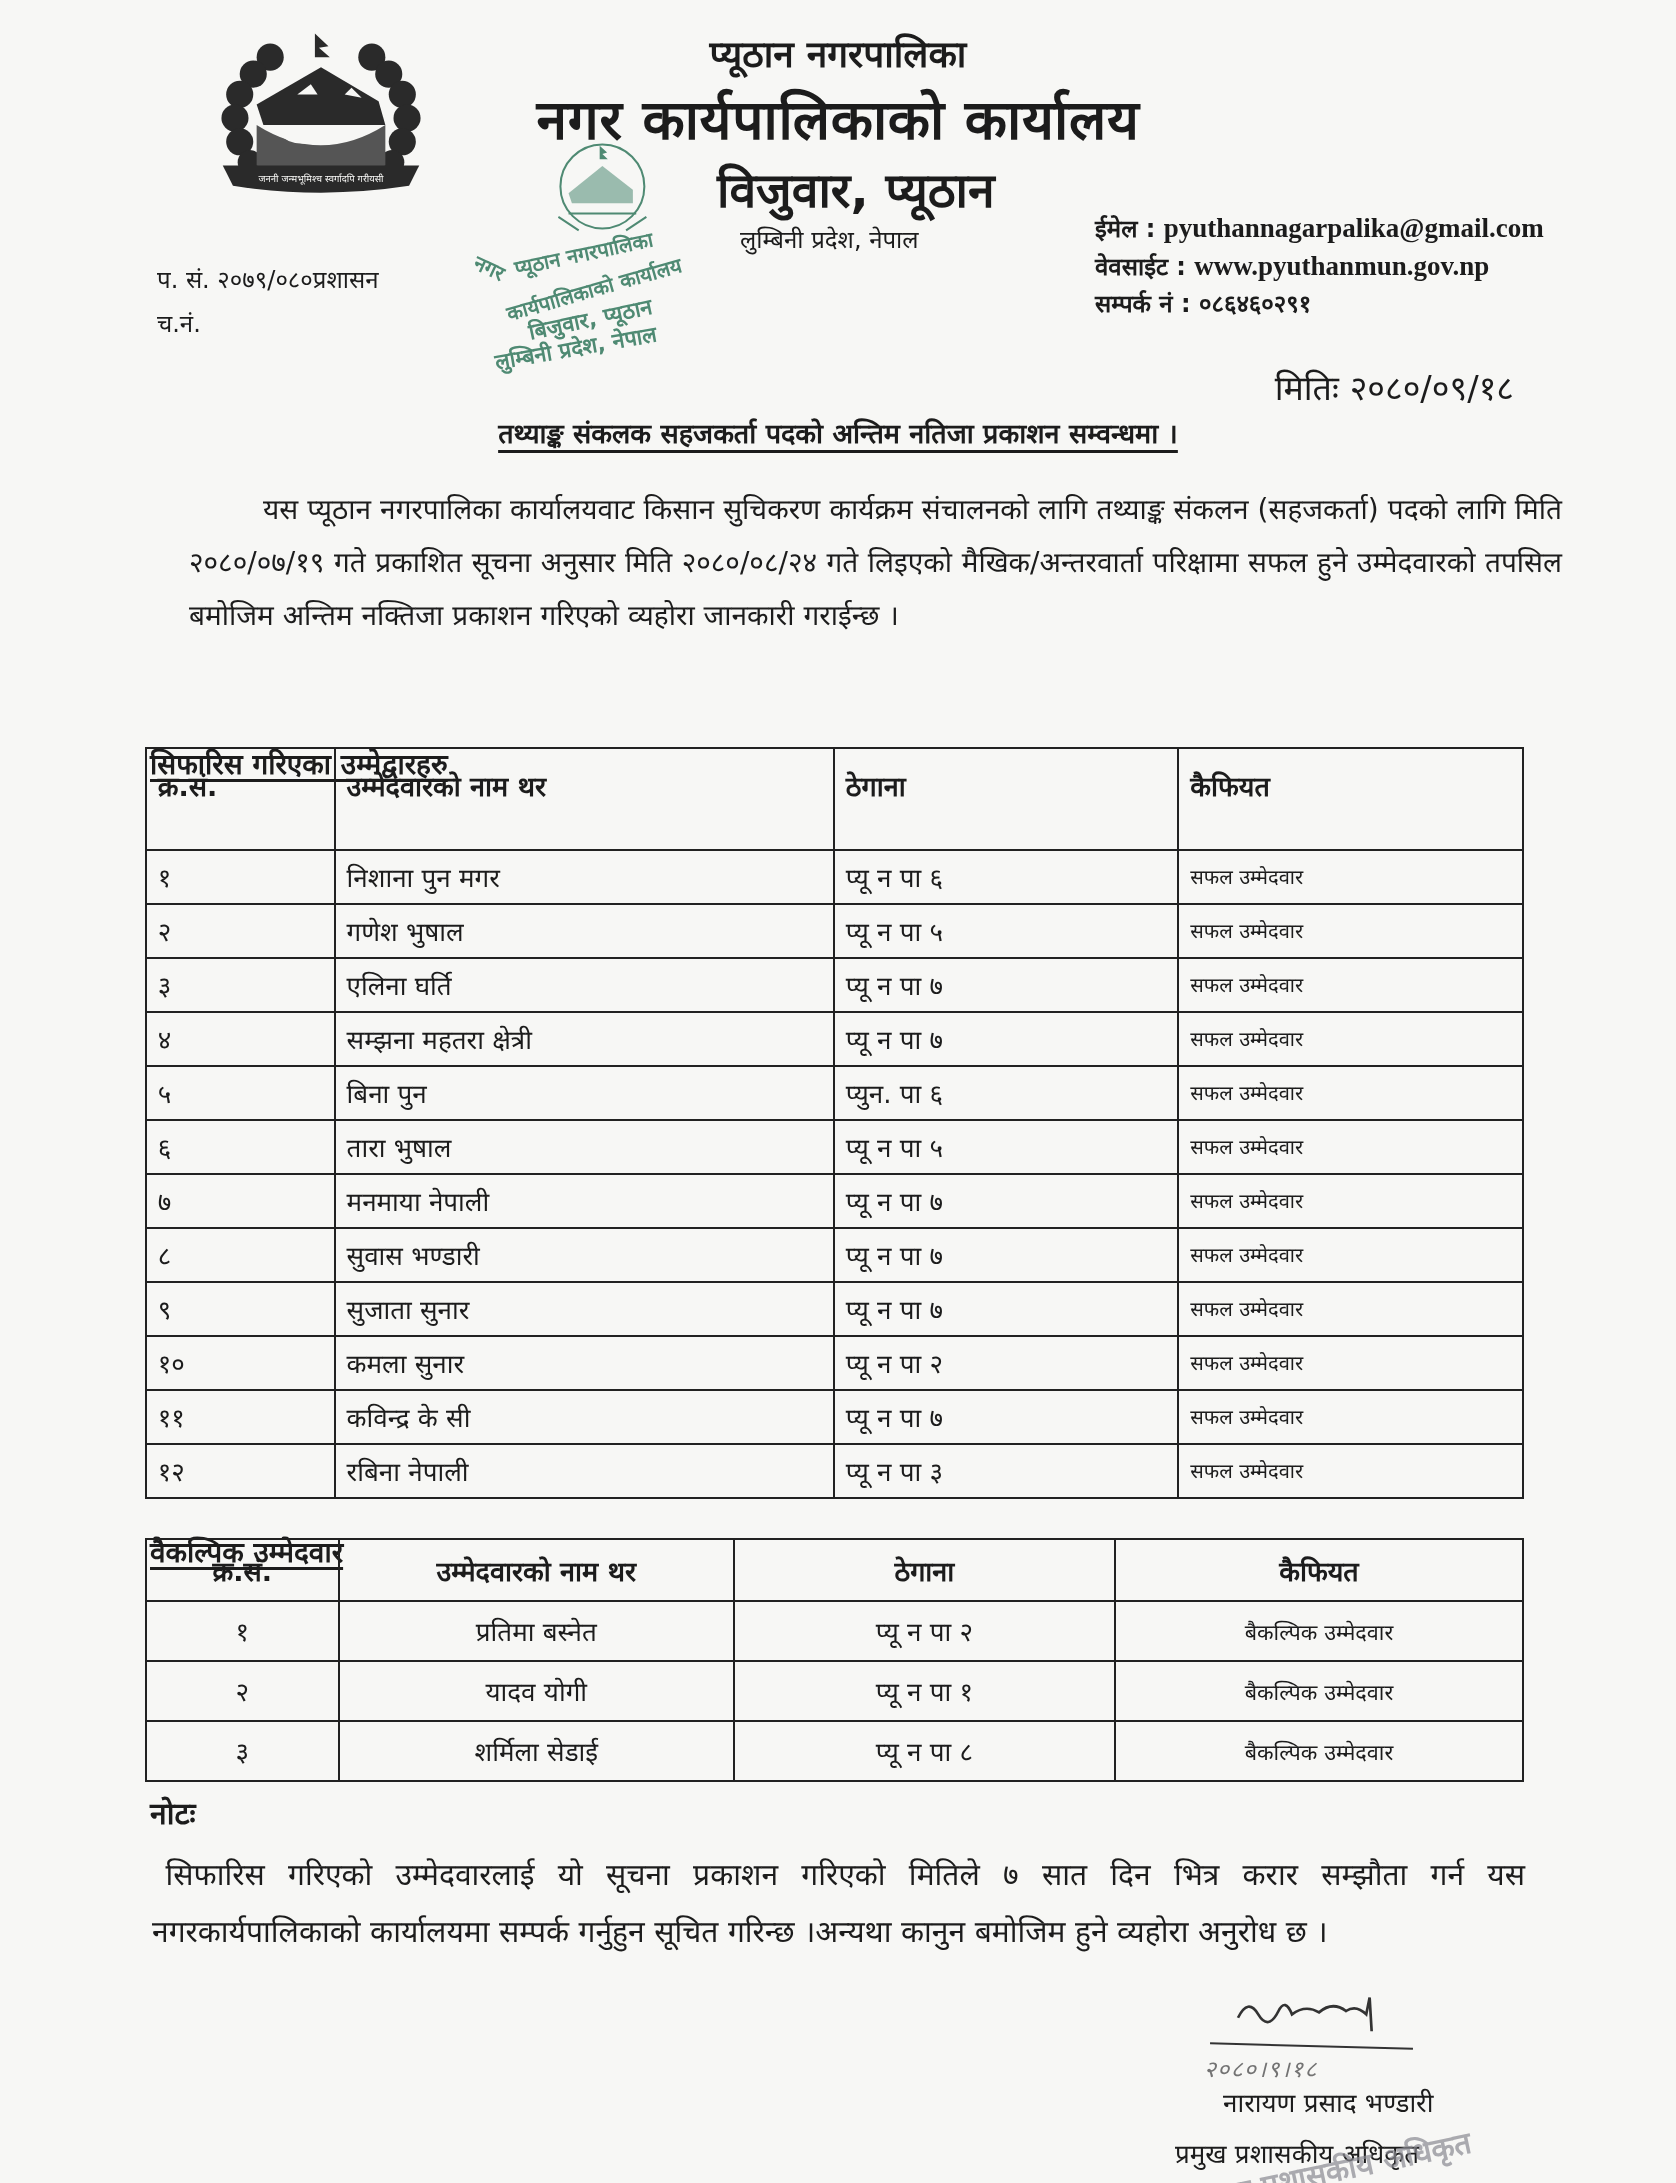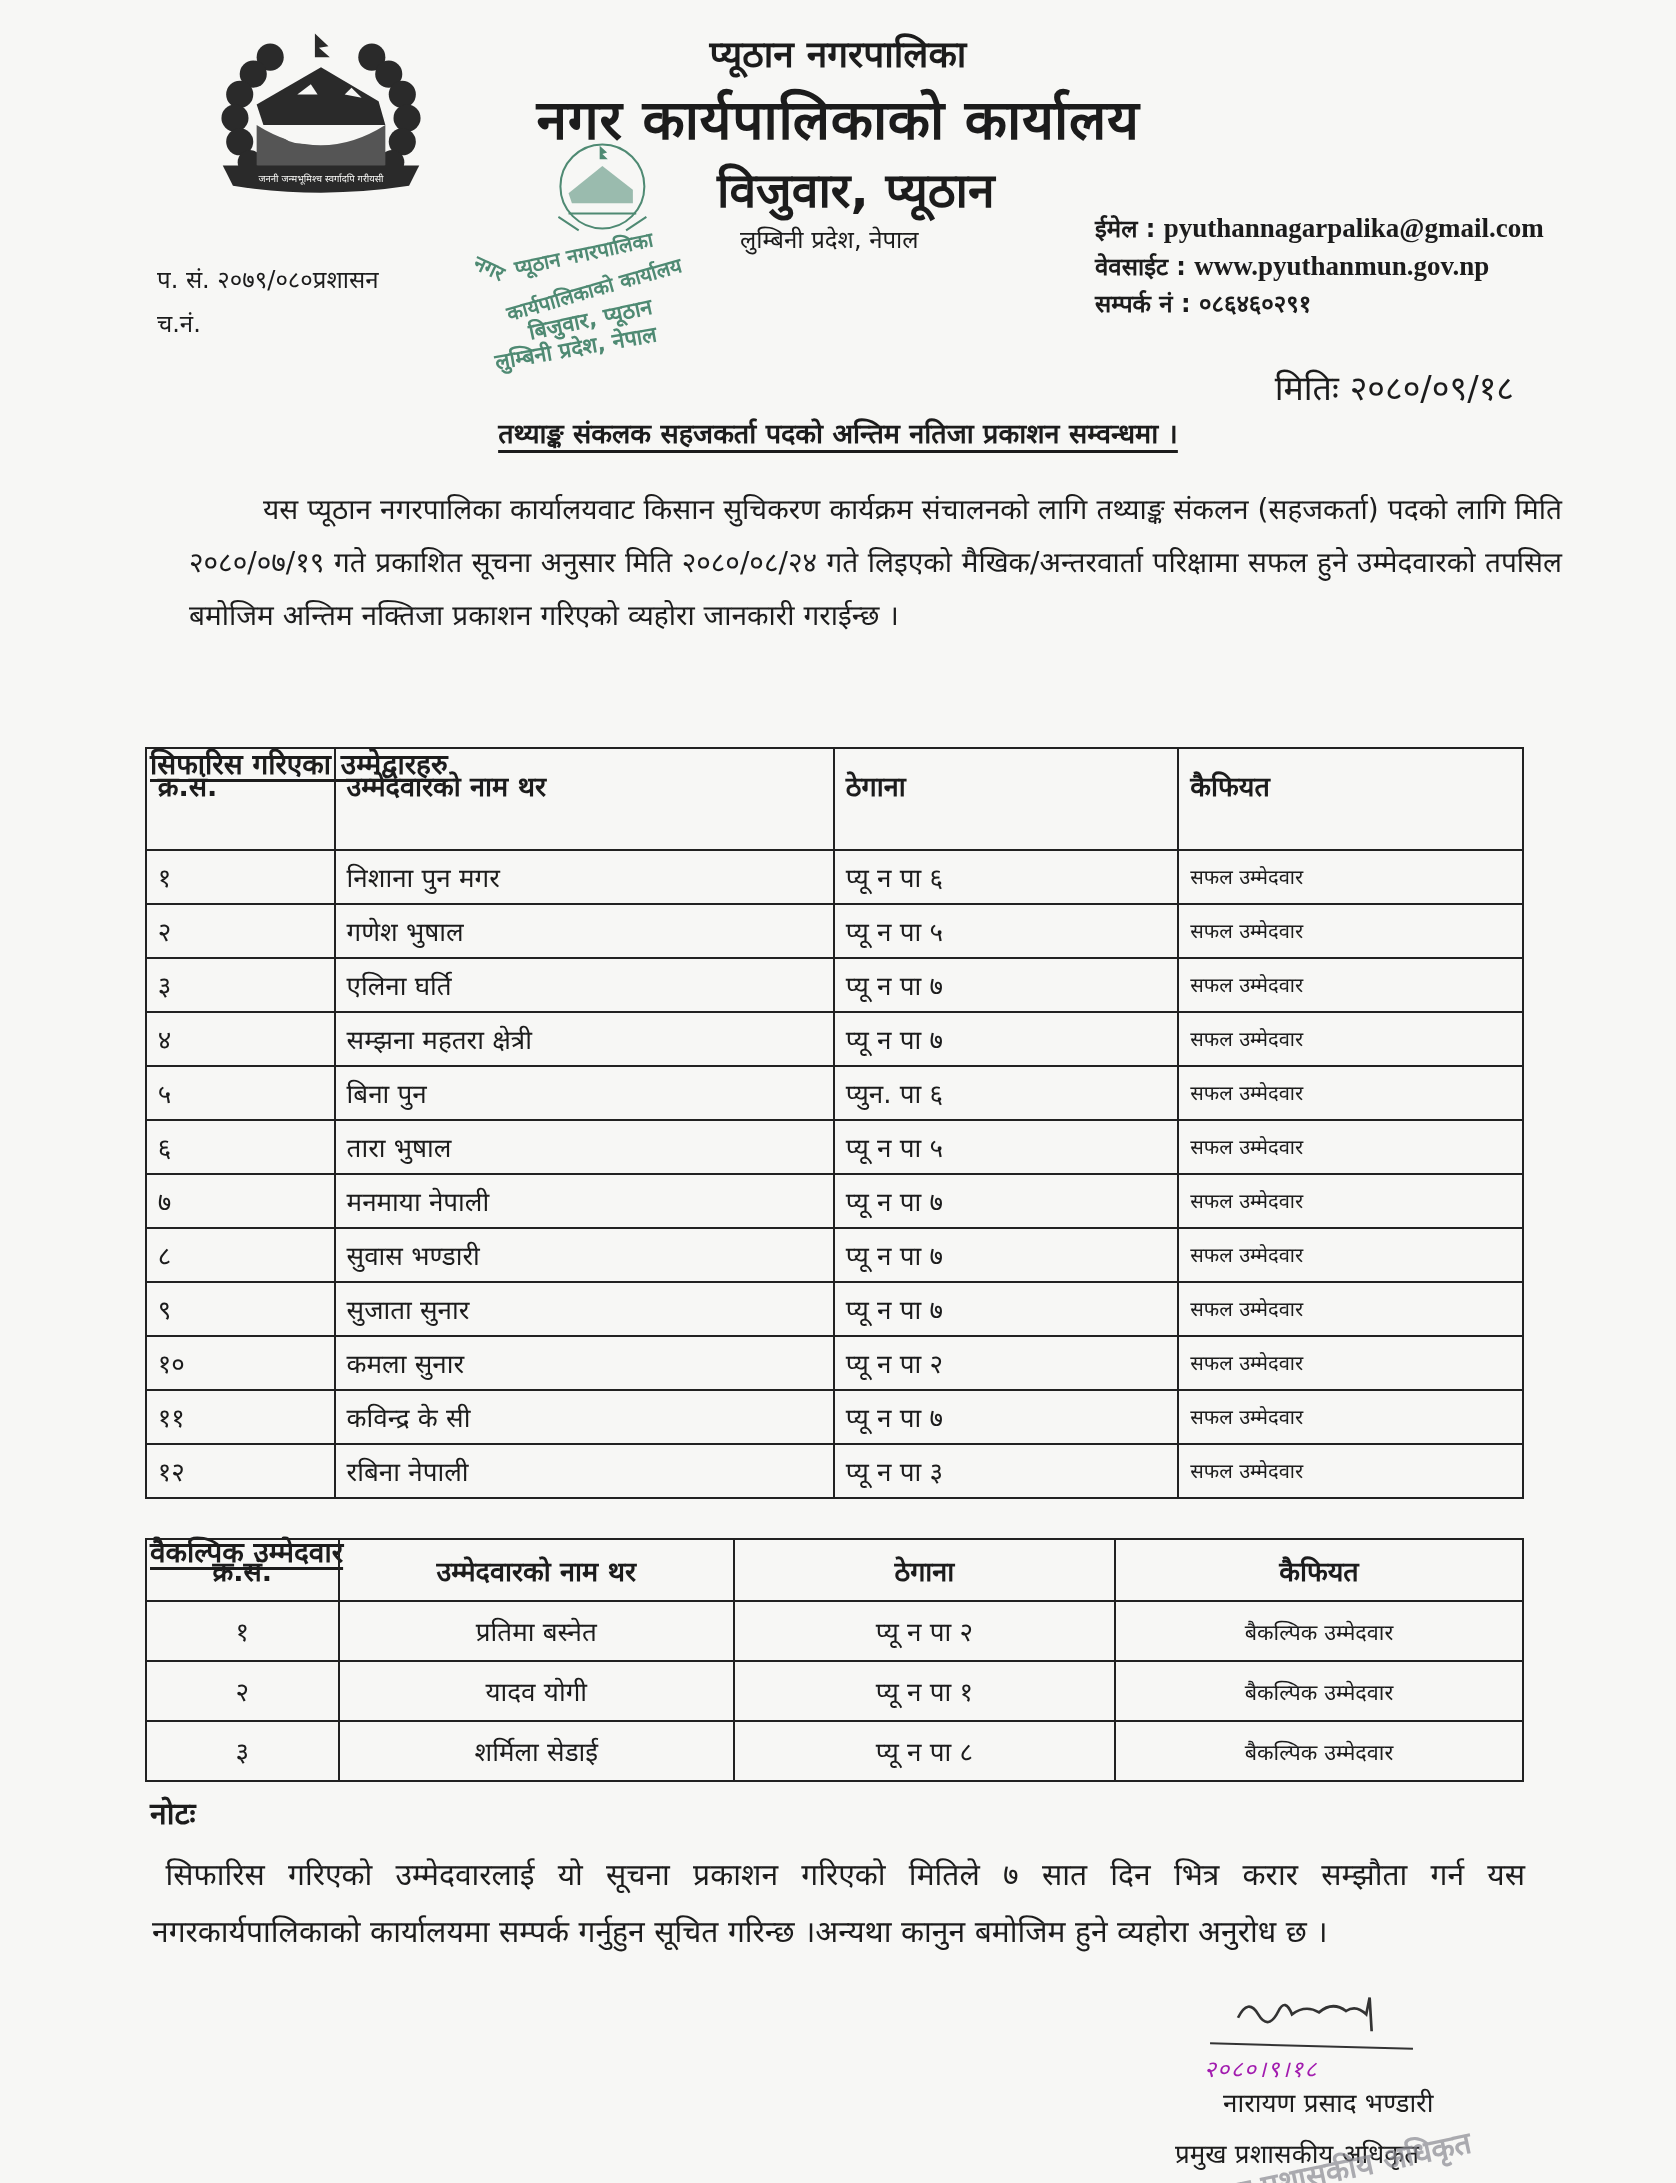--- a/index.html
+++ b/index.html
@@ -38,21 +38,21 @@
   .t1 td.remark { font-size:20px; }
   .t2 { left:145px; top:1538px; width:1379px; }
   .t2 th, .t2 td { text-align:center; }
   .t2 th { height:60px; font-weight:bold; font-size:27px; }
   .t2 td { height:58px; }
   .t2 td.remark { font-size:21.6px; }
   .note-h { left:150px; top:1792px; font-size:30px; font-weight:bold; }
   .note { left:152px; top:1846px; width:1373px; font-size:30px; line-height:57px; text-align:justify; text-indent:13.5px; }
   .sigline { left:1210px; top:2045px; width:203px; height:0; border-top:2.7px solid #333; transform:rotate(1.5deg); }
   .sig { left:1231px; top:1984px; }
-  .sigdate { left:1204px; top:2052px; font-size:23px; font-style:italic; color:#a21caf; letter-spacing:1.4px; }
+  .sigdate { left:1204px; top:2052px; font-size:23px; font-style:italic; color:#737373; letter-spacing:1.4px; }
   .signame { left:1223px; top:2084px; font-size:26px; }
   .sigdesig { left:1175px; top:2135px; font-size:26px; }
   .stamp2 { left:1190px; top:2150px; font-size:30px; color:#8a8a92; transform:rotate(-12deg); opacity:0.7; font-weight:bold; }
 </style>
 </head>
 <body>
 
 <svg class="abs emblem" viewBox="0 0 310 270">
   <g fill="#2a2a2a">
     <polygon points="146,5 146,40 168,40 152,26 166,24"></polygon>

